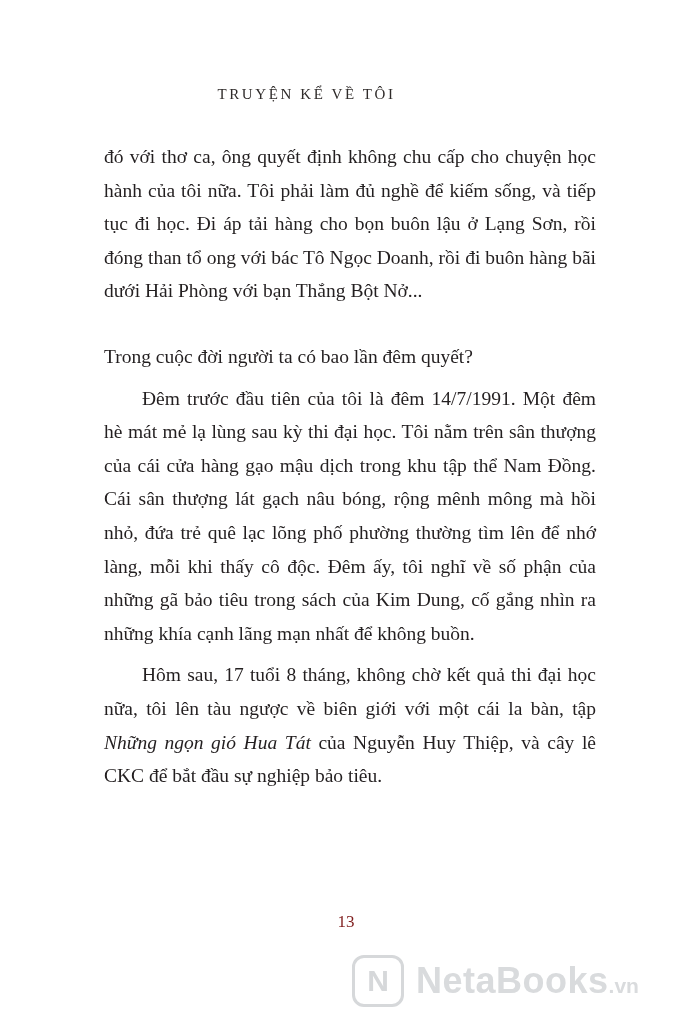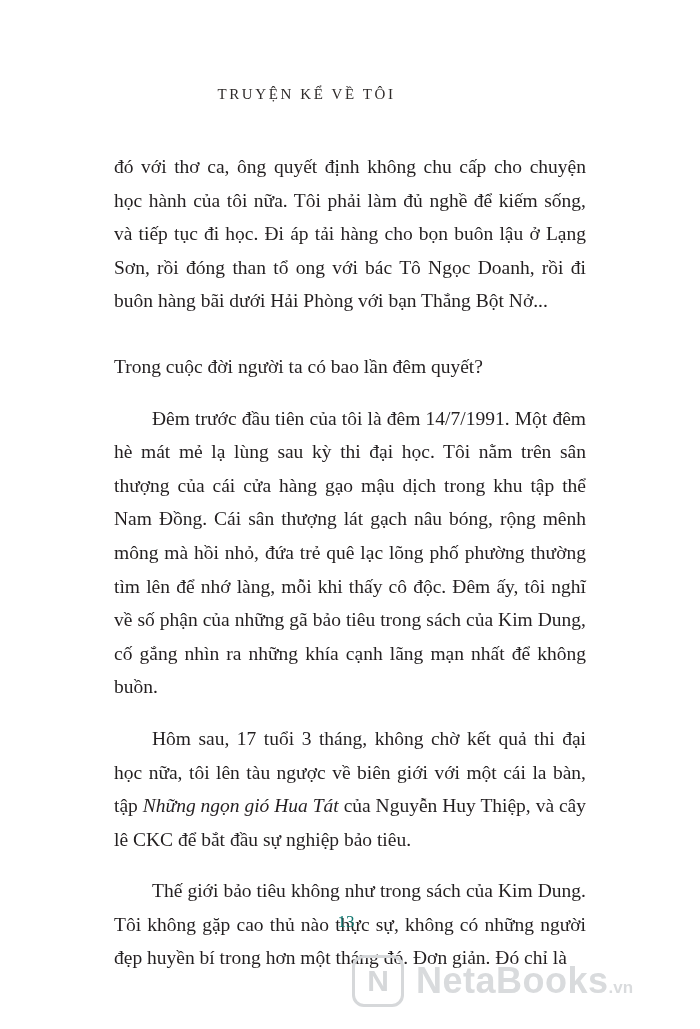--- a/index.html
+++ b/index.html
@@ -37,39 +37,39 @@
     top: 132px;
     left: 96px;
     width: 508px;
     font-size: 19.5px;
     line-height: 33.6px;
     color: #231f20;
     text-align: justify;
     text-justify: inter-word;
   }
   .body-text p {
-    margin: 18px;
+    margin: 8px;
   }
   .para-indent {
     text-indent: 38px;
   }
   .para-gap {
     margin-top: 32px !important;
   }
   .italic {
     font-style: italic;
   }
   .folio {
     position: absolute;
     top: 912px;
     left: 0;
     width: 692px;
     text-align: center;
     font-size: 17px;
-    color: #0f766e;
+    color: #7f1d1d;
   }
   .watermark {
     position: absolute;
     left: 352px;
     top: 955px;
     display: flex;
     align-items: center;
     gap: 12px;
     opacity: 1;
   }
@@ -99,44 +99,43 @@
   }
   .wm-text {
     font-family: "Liberation Sans", sans-serif;
     font-size: 36px;
     letter-spacing: 0.5px;
     color: #d9dbdd;
     font-weight: bold;
     white-space: nowrap;
   }
   .wm-text .suffix {
-    font-size: 17px;
+    font-size: 21px;
     letter-spacing: 0;
     vertical-align: baseline;
   }
 </style>
 </head>
 <body>
 
 <div class="page">
 
   <div class="running-head">TRUYỆN KỂ VỀ TÔI</div>
 
   <div class="body-text">
 
     <p class="para-block">đó với thơ ca, ông quyết định không chu cấp cho chuyện học hành của tôi nữa. Tôi phải làm đủ nghề để kiếm sống, và tiếp tục đi học. Đi áp tải hàng cho bọn buôn lậu ở Lạng Sơn, rồi đóng than tổ ong với bác Tô Ngọc Doanh, rồi đi buôn hàng bãi dưới Hải Phòng với bạn Thắng Bột Nở...</p>
 
     <p class="para-gap">Trong cuộc đời người ta có bao lần đêm quyết?</p>
 
 
     <p class="para-indent">Đêm trước đầu tiên của tôi là đêm 14/7/1991. Một đêm hè mát mẻ lạ lùng sau kỳ thi đại học. Tôi nằm trên sân thượng của cái cửa hàng gạo mậu dịch trong khu tập thể Nam Đồng. Cái sân thượng lát gạch nâu bóng, rộng mênh mông mà hồi nhỏ, đứa trẻ quê lạc lõng phố phường thường tìm lên để nhớ làng, mỗi khi thấy cô độc. Đêm ấy, tôi nghĩ về số phận của những gã bảo tiêu trong sách của Kim Dung, cố gắng nhìn ra những khía cạnh lãng mạn nhất để không buồn.</p>
 
-    <p class="para-indent"><span>Hôm sau, 17 tuổi 3 tháng, không chờ kết quả thi đại học nữa, tôi lên tàu ngược về biên giới với một cái la bàn, tập </span><span class="italic">Những ngọn gió Hua Tát</span><span> của Nguyễn Huy Thiệp, và cây lê CKC để bắt đầu sự nghiệp bảo tiêu.</span></p>
+    <p class="para-indent"><span>Hôm sau, 17 tuổi 8 tháng, không chờ kết quả thi đại học nữa, tôi lên tàu ngược về biên giới với một cái la bàn, tập </span><span class="italic">Những ngọn gió Hua Tát</span><span> của Nguyễn Huy Thiệp, và cây lê CKC để bắt đầu sự nghiệp bảo tiêu.</span></p>
 
-    <p class="para-indent">Thế giới bảo tiêu không như trong sách của Kim Dung. Tôi không gặp cao thủ nào thực sự, không có những người đẹp huyền bí trong hơn một tháng đó. Đơn giản. Đó chỉ là</p>
 
   </div>
 
   <div class="folio">13</div>
 
   <div class="watermark">
     <div class="wm-logo">
       <span class="n">N</span>
     </div>
     <div class="wm-text"><span>NetaBooks</span><span class="suffix">.vn</span></div>

